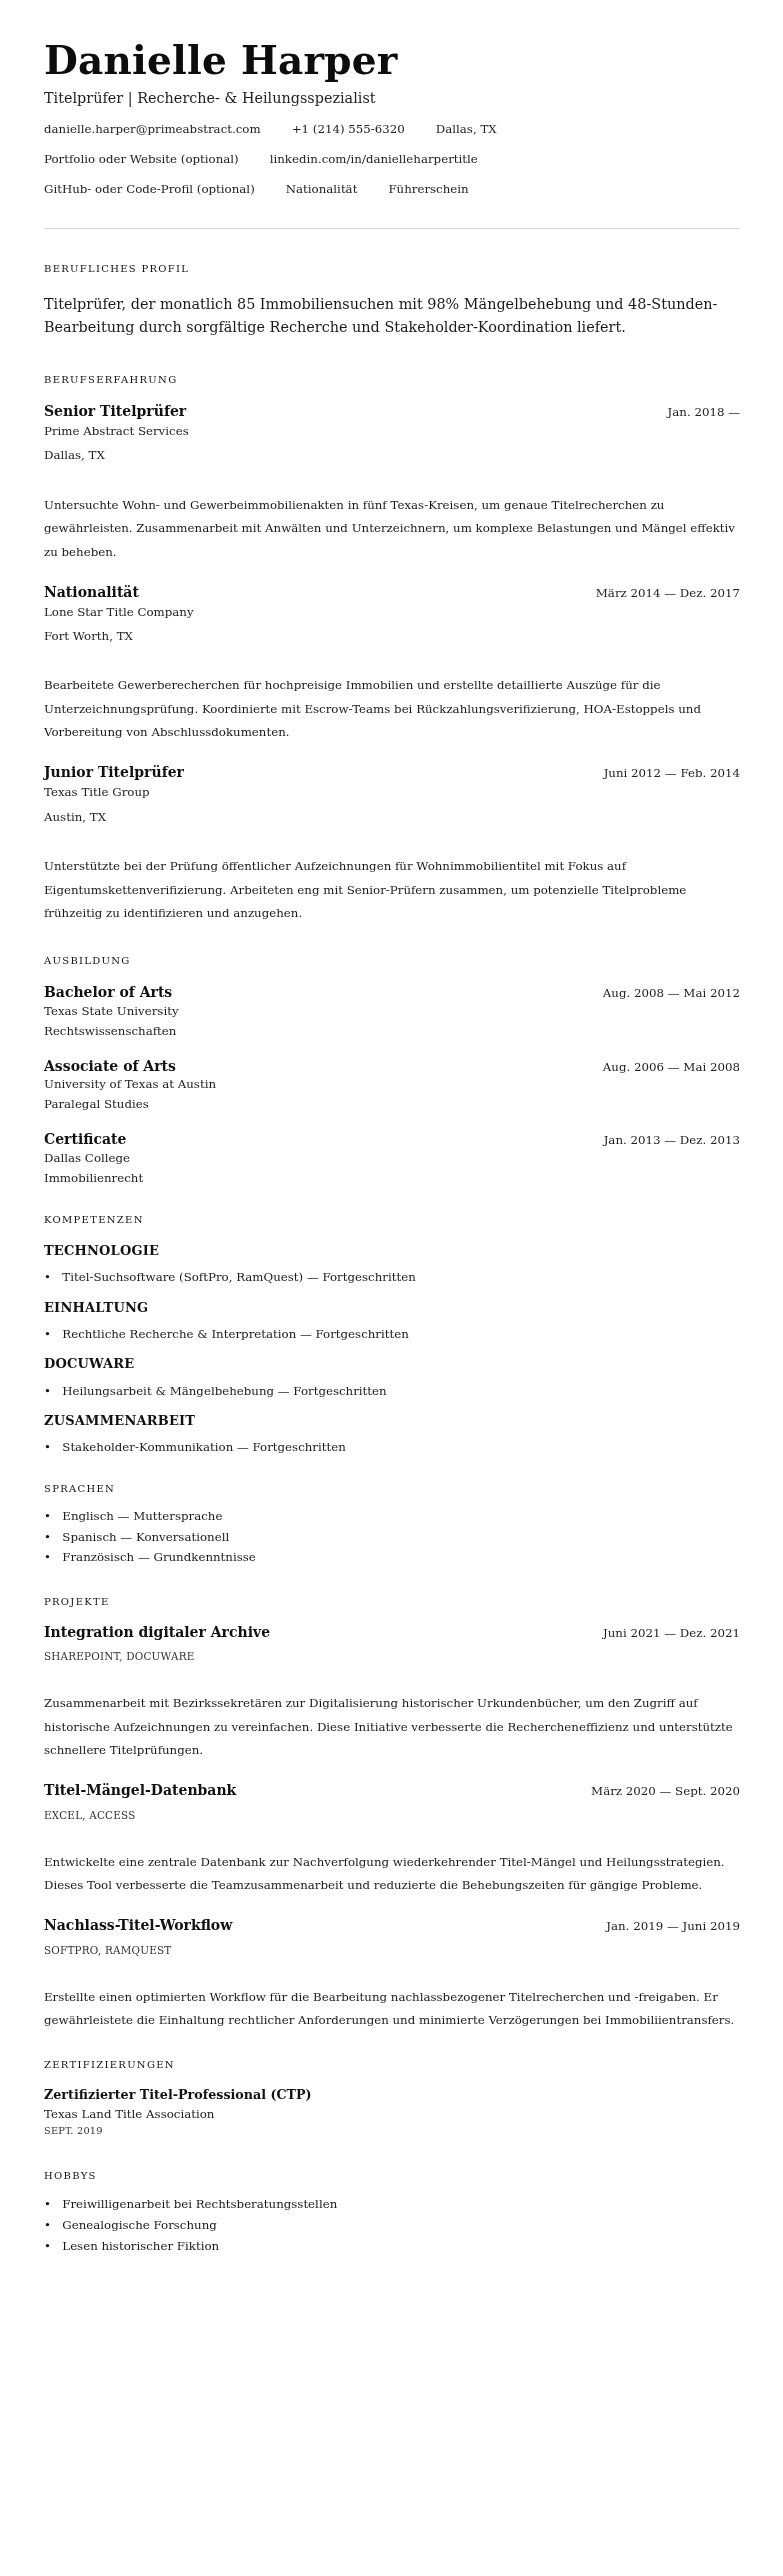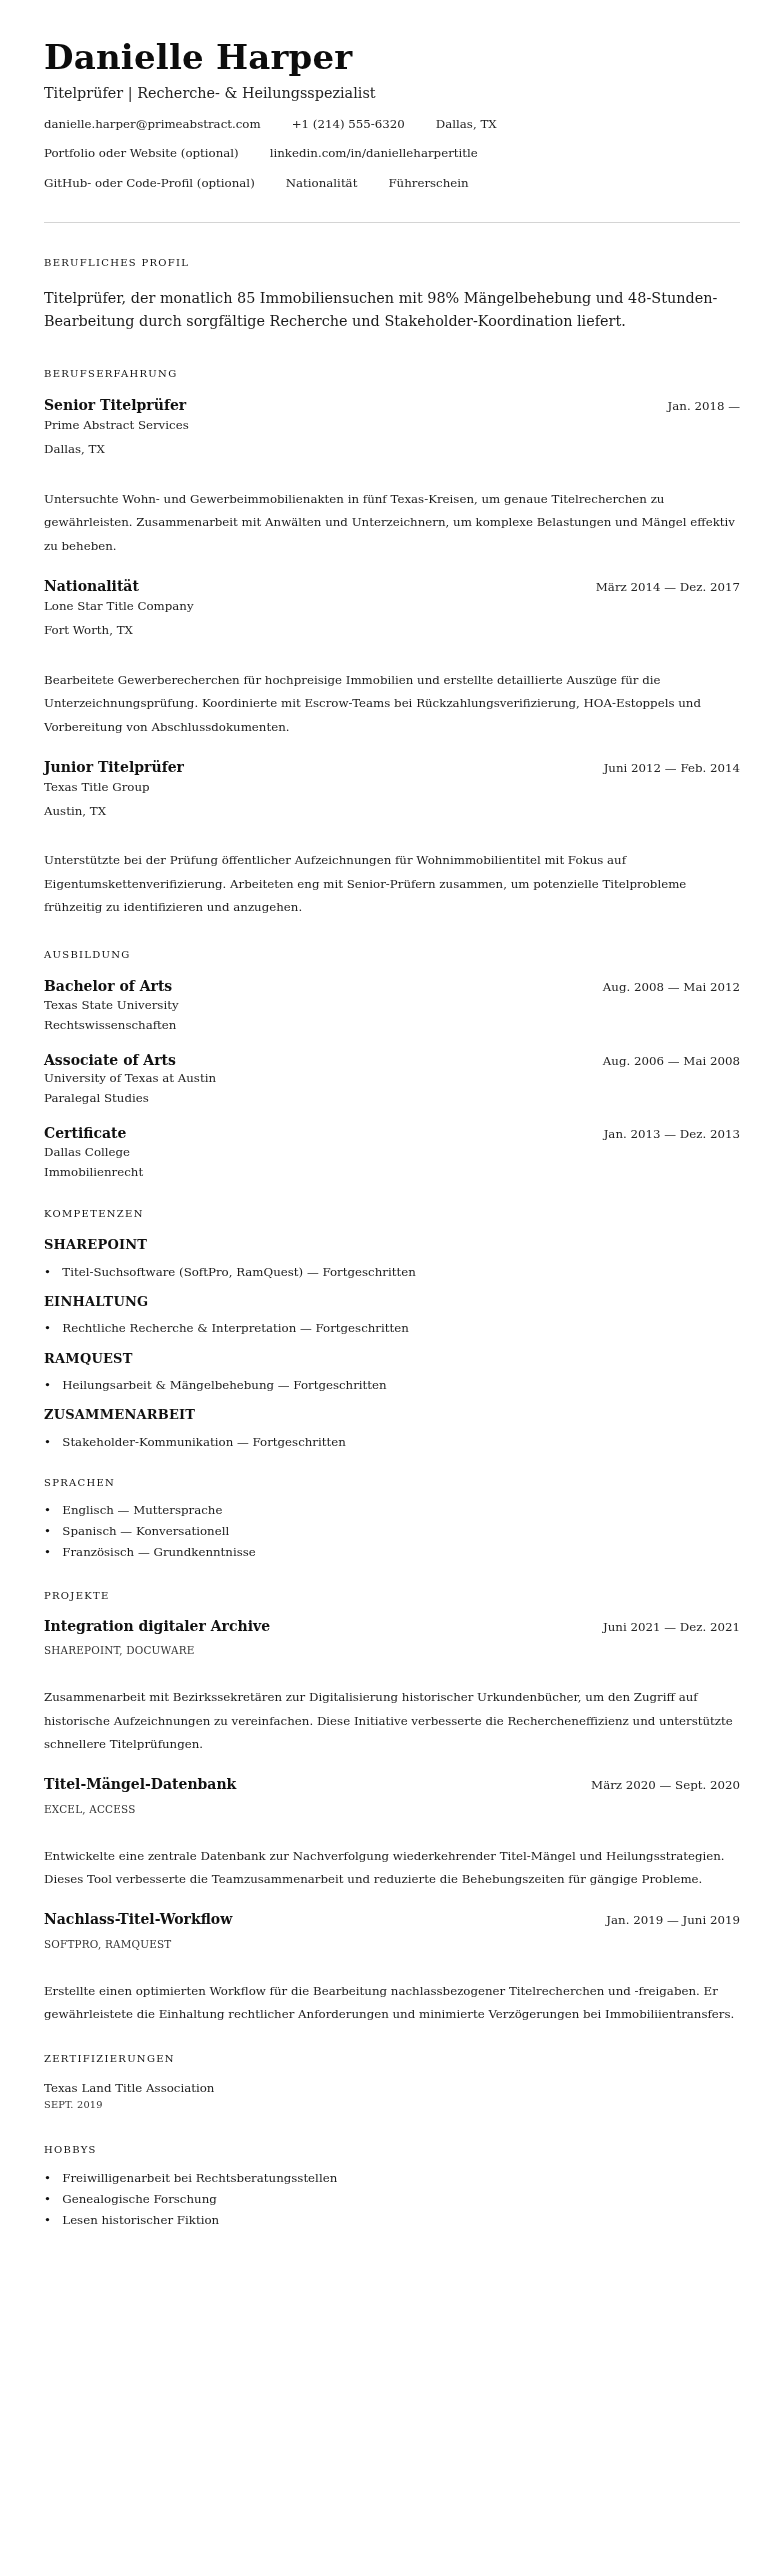--- a/index.html
+++ b/index.html
@@ -4,21 +4,21 @@
 <style>
   html, body { margin: 0; padding: 0; background: #ffffff; }
   body {
     width: 784px;
     min-height: 2576px;
     font-family: "DejaVu Serif", serif;
     color: #1a1a1a;
   }
   .page { padding: 38px 44px 39px 44px; }
   .name {
-    font-size: 34px; font-weight: bold; color: #0d0d0d;
+    font-size: 39px; font-weight: bold; color: #0d0d0d;
     margin: 0; line-height: 1.15; letter-spacing: 0.2px;
   }
   .headline {
     font-size: 14.4px; color: #222; margin-top: 6.5px; line-height: 1.3;
   }
   .contact-row {
     font-size: 11.8px; color: #222; line-height: 1.3; margin-top: 14.4px;
     display: flex; gap: 31px; flex-wrap: wrap;
   }
   .contact-row:first-of-type { margin-top: 19.6px; }
@@ -158,33 +158,33 @@
       </div>
       <div class="entry-org">Dallas College</div>
       <div class="entry-sub">Immobilienrecht</div>
     </div>
   </section>
 
   <section class="section" style="margin-top:26px;">
     <h2 class="section-title">Kompetenzen</h2>
 
     <div class="skill-group">
-      <h3 class="skill-cat">SHAREPOINT</h3>
+      <h3 class="skill-cat">TECHNOLOGIE</h3>
       <ul class="bullets">
         <li>Titel-Suchsoftware (SoftPro, RamQuest) — Fortgeschritten</li>
       </ul>
     </div>
     <div class="skill-group">
       <h3 class="skill-cat">EINHALTUNG</h3>
       <ul class="bullets">
         <li>Rechtliche Recherche &amp; Interpretation — Fortgeschritten</li>
       </ul>
     </div>
     <div class="skill-group">
-      <h3 class="skill-cat">RAMQUEST</h3>
+      <h3 class="skill-cat">DOCUWARE</h3>
       <ul class="bullets">
         <li>Heilungsarbeit &amp; Mängelbehebung — Fortgeschritten</li>
       </ul>
     </div>
     <div class="skill-group">
       <h3 class="skill-cat">ZUSAMMENARBEIT</h3>
       <ul class="bullets">
         <li>Stakeholder-Kommunikation — Fortgeschritten</li>
       </ul>
     </div>
@@ -226,20 +226,21 @@
         <span class="entry-date">Jan. 2019 — Juni 2019</span>
       </div>
       <div class="proj-tech">SOFTPRO, RAMQUEST</div>
       <p class="entry-desc proj-desc">Erstellte einen optimierten Workflow für die Bearbeitung nachlassbezogener Titelrecherchen und -freigaben. Er gewährleistete die Einhaltung rechtlicher Anforderungen und minimierte Verzögerungen bei Immobiliientransfers.</p>
     </div>
   </section>
 
   <section class="section" style="margin-top:26px;">
     <h2 class="section-title" style="margin-bottom:17px;">Zertifizierungen</h2>
     <div>
+      <div class="cert-title">Zertifizierter Titel-Professional (CTP)</div>
       <div class="cert-org">Texas Land Title Association</div>
       <div class="cert-date">SEPT. 2019</div>
     </div>
   </section>
 
   <section class="section" style="margin-top:34px;">
     <h2 class="section-title" style="margin-bottom:14.4px;">Hobbys</h2>
     <ul class="bullets lang-list">
       <li>Freiwilligenarbeit bei Rechtsberatungsstellen</li>
       <li>Genealogische Forschung</li>

